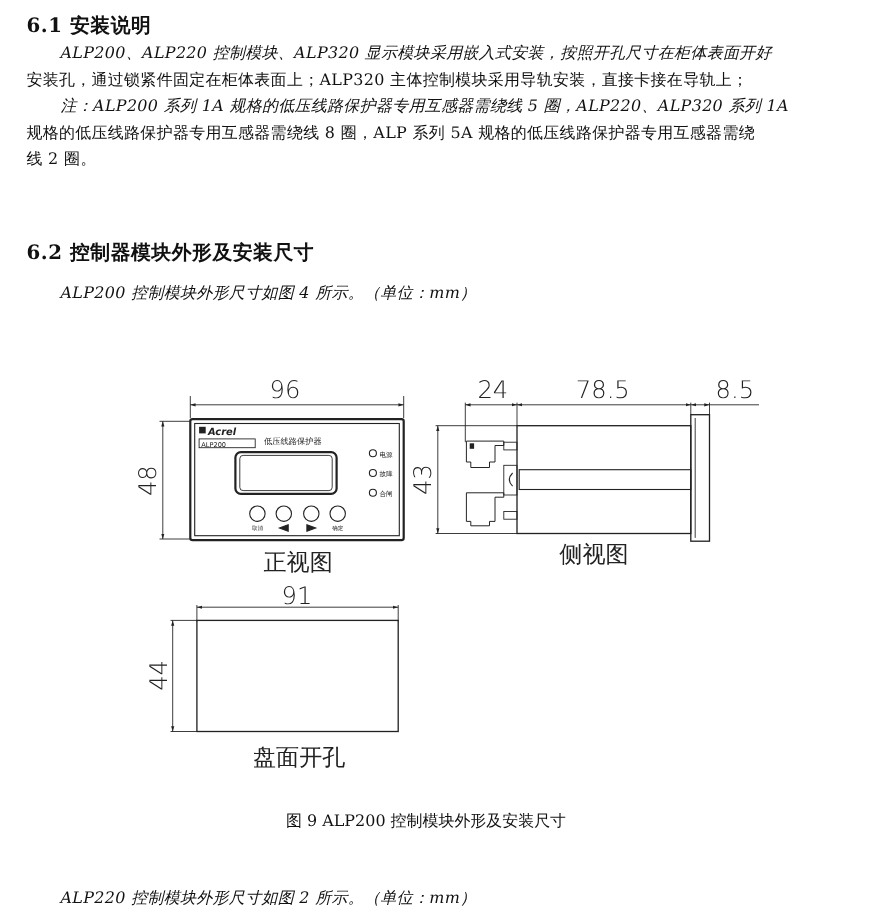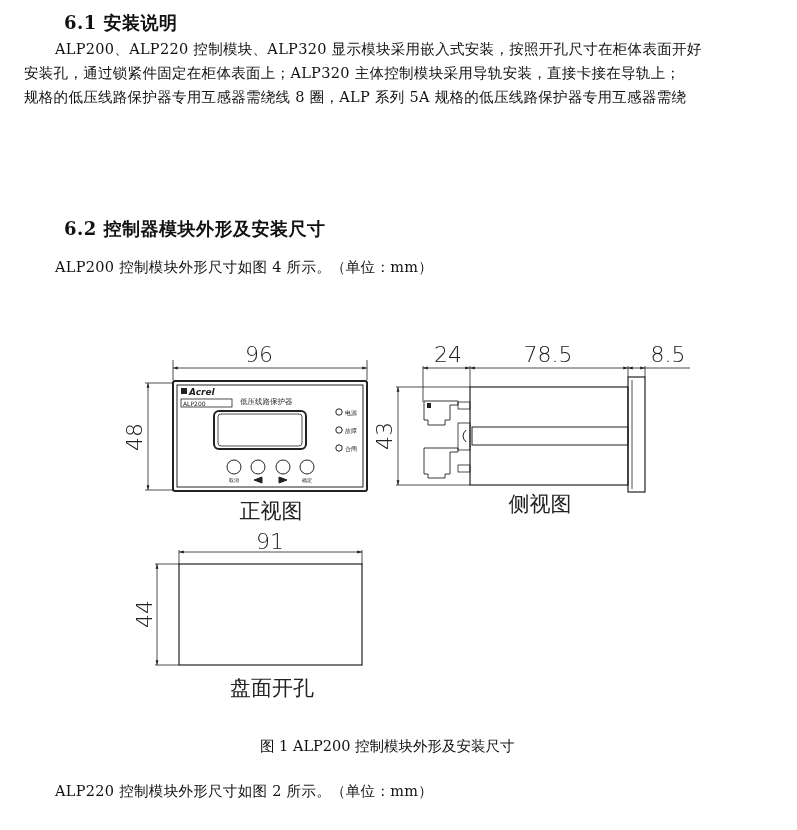--- a/index.html
+++ b/index.html
@@ -1,35 +1,37 @@
 <!DOCTYPE html>
 <html><head>
 <meta charset="utf-8">
 <style>
   html, body { margin:0; padding:0; background:#ffffff; }
   body { width:797px; height:830px; position:relative; overflow:hidden;
          font-family:"DejaVu Serif","Liberation Serif",serif; color:#111; }
-  .h { position:absolute; left:24px; font-weight:bold; font-size:18px; letter-spacing:0.5px;margin-left:40px; }
+  .h { position:absolute; left:24px; font-weight:bold; font-size:18px; letter-spacing:0.5px; }
   .p { position:absolute; left:24px; font-size:14.5px; line-height:24px; width:770px; letter-spacing:0.3px; }
-  .indent { text-indent:31px; }
+  .indent { text-indent:31px;font-style:italic; }
   .line { display:block; white-space:nowrap; }
   .caption { position:absolute; font-size:14.5px; }
   svg { position:absolute; left:0; top:0; }
   .dimtxt { font-family:"DejaVu Sans","Liberation Sans",sans-serif; font-weight:200; fill:#222; }
   .lbl { font-family:"DejaVu Sans","Liberation Sans",sans-serif; fill:#222; }
 </style>
 </head>
 <body>
 
 <div class="h" style="top:11px;">6.1 安装说明</div>
 
 <div class="p" style="top:37px;">
   <span class="line indent">ALP200、ALP220 控制模块、ALP320 显示模块采用嵌入式安装，按照开孔尺寸在柜体表面开好</span>
   <span class="line">安装孔，通过锁紧件固定在柜体表面上；ALP320 主体控制模块采用导轨安装，直接卡接在导轨上；</span>
+  <span class="line indent">注：ALP200 系列 1A 规格的低压线路保护器专用互感器需绕线 5 圈，ALP220、ALP320 系列 1A</span>
   <span class="line">规格的低压线路保护器专用互感器需绕线 8 圈，ALP 系列 5A 规格的低压线路保护器专用互感器需绕</span>
+  <span class="line">线 2 圈。</span>
 </div>
 
 <div class="h" style="top:217px;">6.2 控制器模块外形及安装尺寸</div>
 <div class="p indent" style="top:255px;">ALP200 控制模块外形尺寸如图 4 所示。（单位：mm）</div>
 
 <svg width="797" height="830" viewBox="0 0 797 830">
   <defs>
     <marker id="arr" viewBox="0 0 10 10" refX="10" refY="5" markerWidth="6" markerHeight="6" orient="auto-start-reverse">
       <path d="M0,2 L10,5 L0,8 z" fill="#222"></path>
     </marker>
@@ -118,14 +120,14 @@
     <line x1="155" y1="564" x2="179" y2="564" stroke-width="0.8"></line>
     <line x1="155" y1="665" x2="179" y2="665" stroke-width="0.8"></line>
     <line x1="157" y1="564" x2="157" y2="665" stroke-width="0.8" marker-start="url(#arr)" marker-end="url(#arr)"></line>
     <rect x="179" y="564" width="183" height="101" stroke-width="1.2"></rect>
   </g>
   <text x="270" y="549" font-size="22" text-anchor="middle" class="dimtxt">91</text>
   <text x="0" y="0" font-size="22" text-anchor="middle" class="dimtxt" transform="translate(152,614) rotate(-90)">44</text>
   <text x="272" y="695" font-size="21" text-anchor="middle" class="dimtxt">盘面开孔</text>
 </svg>
 
-<div class="caption" style="top:737px; left:260px;">图 1 ALP200 控制模块外形及安装尺寸</div>
-<div class="p indent" style="top:779px;">ALP220 控制模块外形尺寸如图 2 所示。（单位：mm）</div>
+<div class="caption" style="top:737px; left:260px;">图 9 ALP200 控制模块外形及安装尺寸</div>
+<div class="p indent" style="top:805px;">ALP220 控制模块外形尺寸如图 2 所示。（单位：mm）</div>
 
 </body></html>

